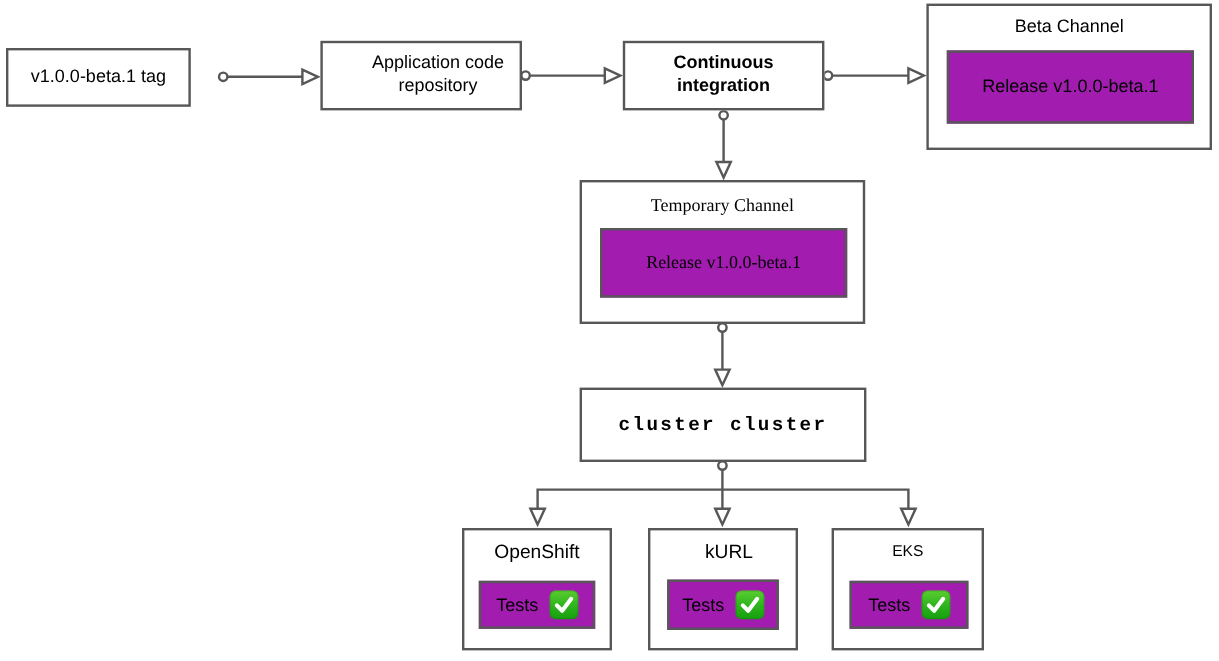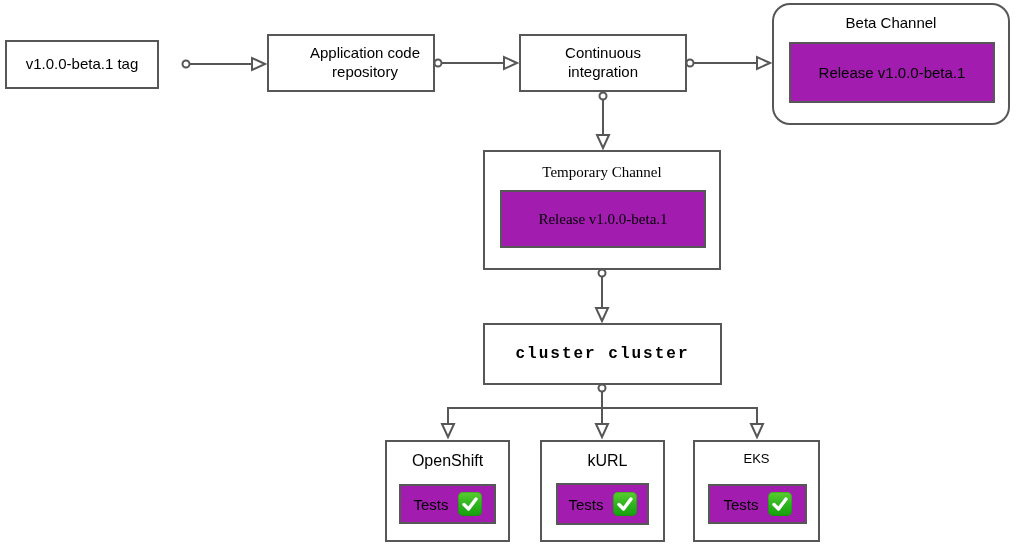--- a/index.html
+++ b/index.html
@@ -123,24 +123,24 @@
 
   <div class="node" style="left:5px; top:40px; width:154px; height:49px;">
     <span>v1.0.0-beta.1 tag</span>
   </div>
 
   <div class="node" style="left:267px; top:34px; width:168px; height:58px;padding-left:28px;">
     <span style="max-width:150px;">Application code repository</span>
   </div>
 
   <div class="node" style="left:519px; top:34px; width:168px; height:58px;">
-    <span style="max-width:110px;">Continuous integration</span>
+    <span style="max-width:110px;font-weight:bold;">Continuous integration</span>
   </div>
 
-  <div class="container-node" style="left:772px; top:3px; width:238px; height:122px;border-radius:18px;">
+  <div class="container-node" style="left:772px; top:3px; width:238px; height:122px;">
     <div class="container-title" style="margin-top:9px;">Beta Channel</div>
     <div class="inner-node" style="left:15px; top:37px; width:206px; height:61px;">
       <span>Release v1.0.0-beta.1</span>
     </div>
   </div>
 
   <div class="container-node" style="left:483px; top:150px; width:238px; height:120px;font-family:Liberation Serif, serif;">
     <div class="container-title" style="margin-top:11px;">Temporary Channel</div>
     <div class="inner-node" style="left:15px; top:38px; width:206px; height:58px;">
       <span>Release v1.0.0-beta.1</span>

